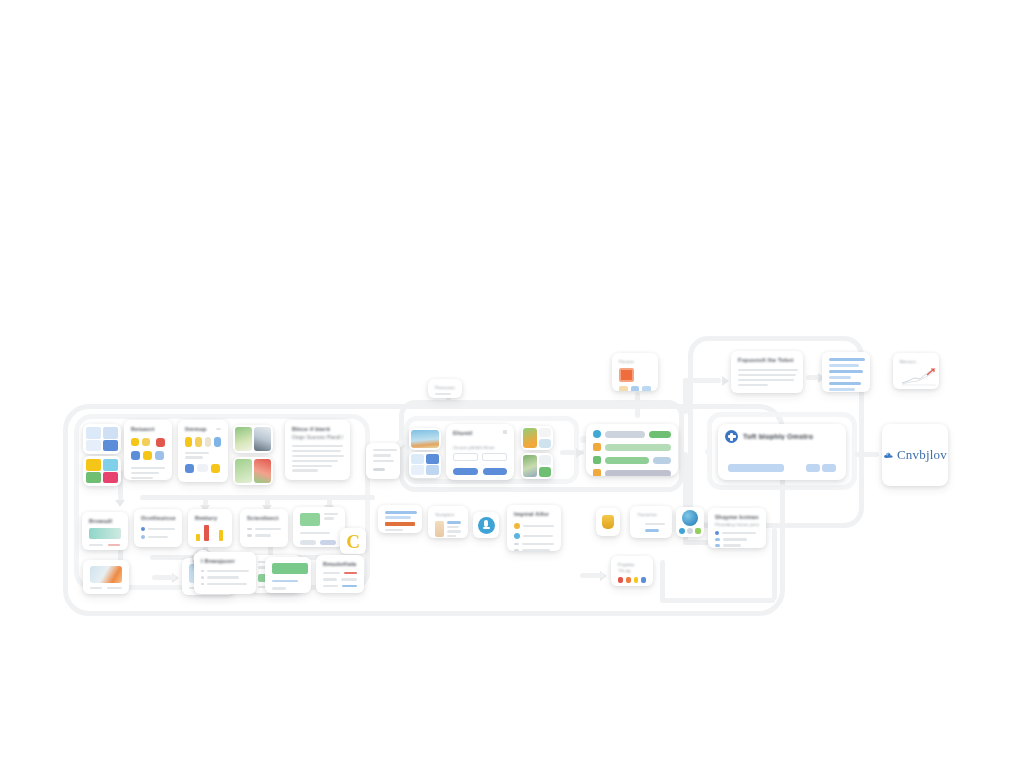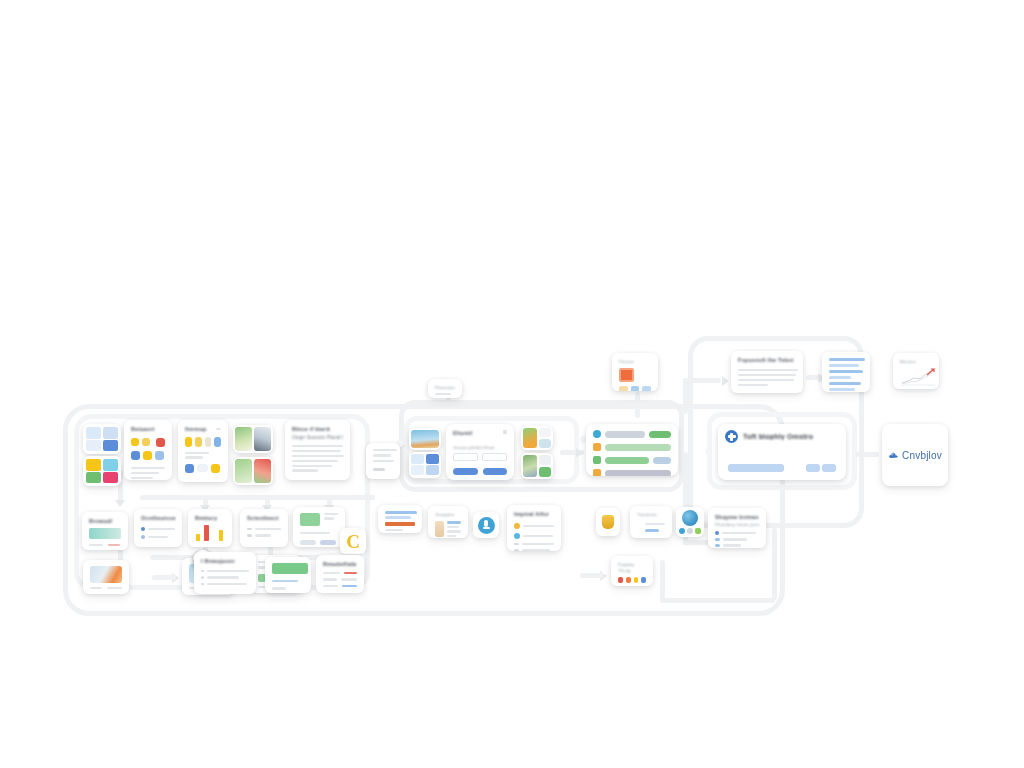--- a/index.html
+++ b/index.html
@@ -554,16 +554,16 @@
         <div class="btnbluel" style="width:14px;height:8px;"></div>
       </div>
     </div>
   </div>
 
   <div class="card soft" style="left:882px;top:424px;width:66px;height:62px;display:flex;align-items:center;justify-content:center;gap:3px;">
     <svg width="11" height="11" viewBox="0 0 12 12" style="filter:blur(.3px);">
       <path d="M3.2 8.6 C1.6 8.6 1 7.6 1.3 6.6 C1.6 5.7 2.6 5.3 3.3 5.6 C3.3 3.8 5 2.6 6.6 3.2 C7.9 3.7 8.4 5 8.2 6 L9.4 6 C10.5 6 10.9 7.4 10 8.2 Z" fill="#3a76c4"></path>
       <path d="M3.3 5.6 C3.3 3.8 5 2.6 6.6 3.2 L5 6.4 Z" fill="#8fb8e6"></path>
     </svg>
-    <span class="txt" style="font-family:Liberation Sans, sans-serif;font-size:10px;color:#3e6ea8;filter:blur(.7px);">Cnvbjlov</span>
+    <span class="txt" style="font-family:Liberation Serif, serif;font-size:13px;color:#3e6ea8;filter:blur(.7px);">Cnvbjlov</span>
   </div>
 
 </div>
 
 </body></html>

